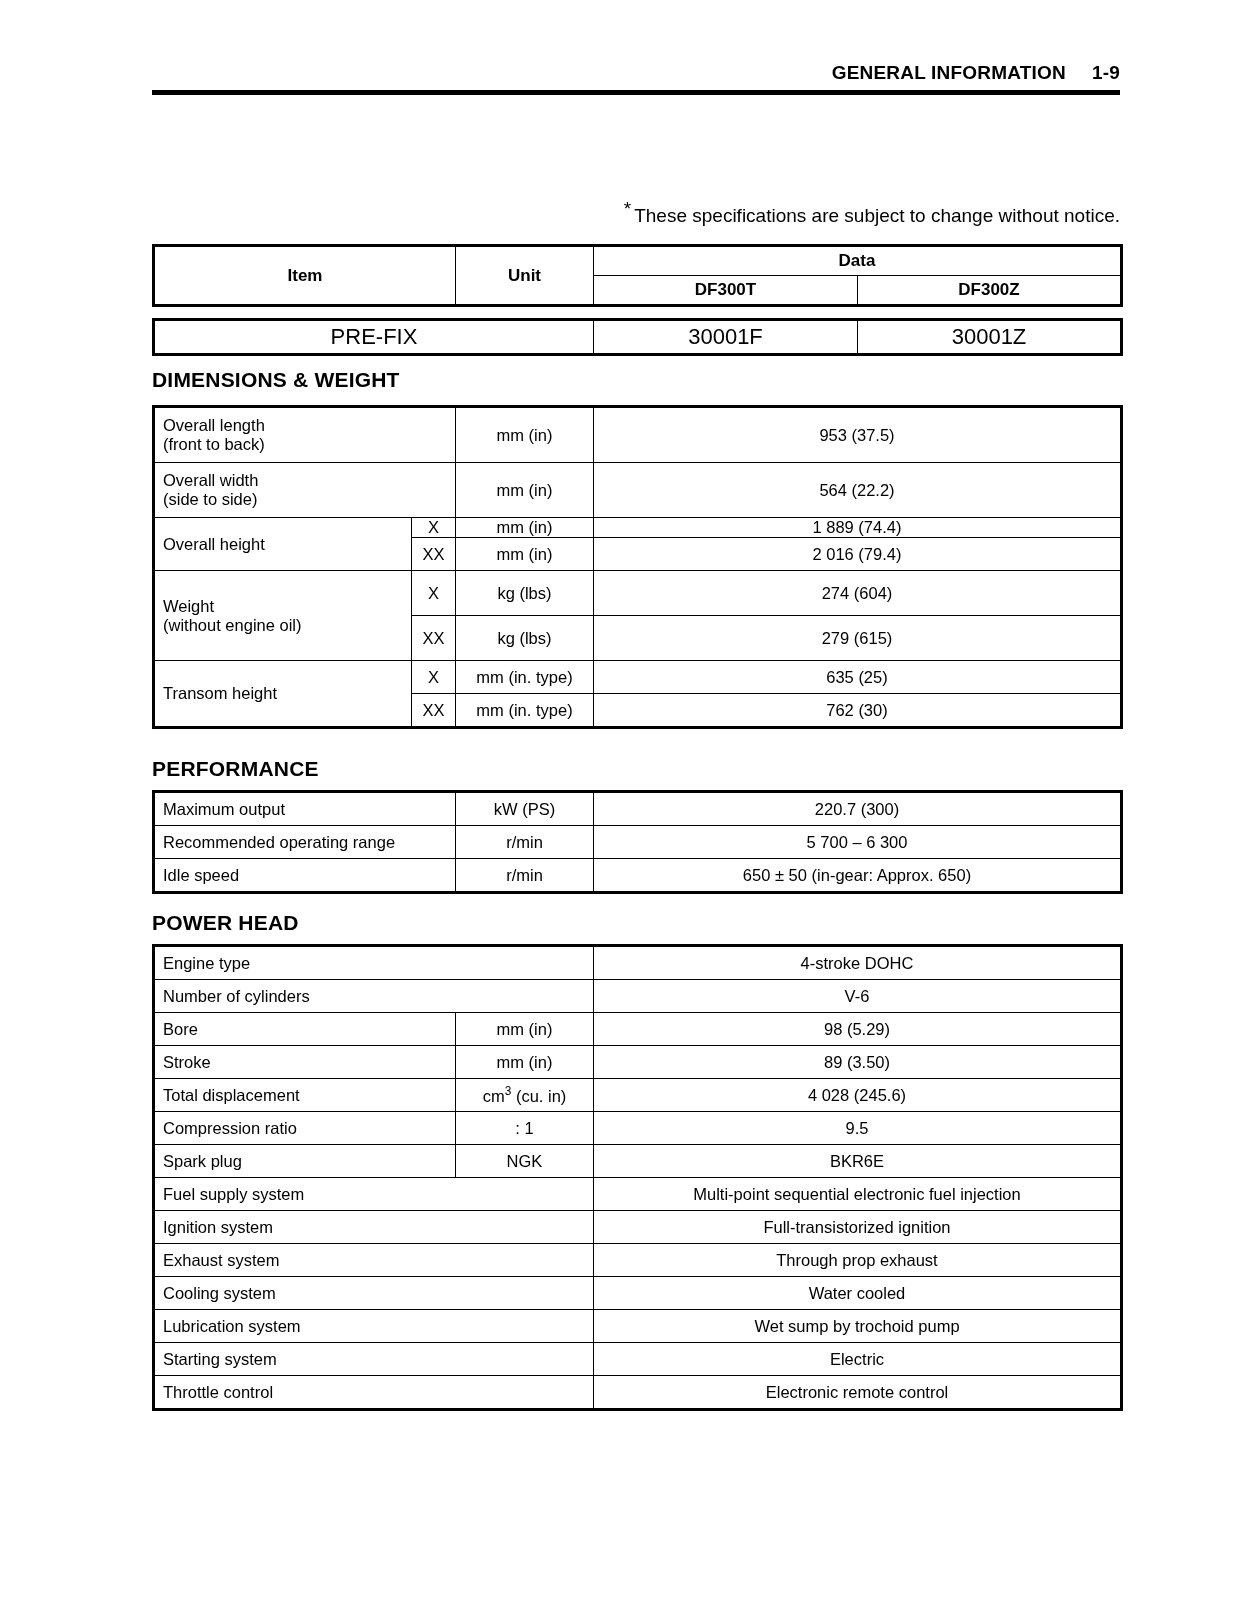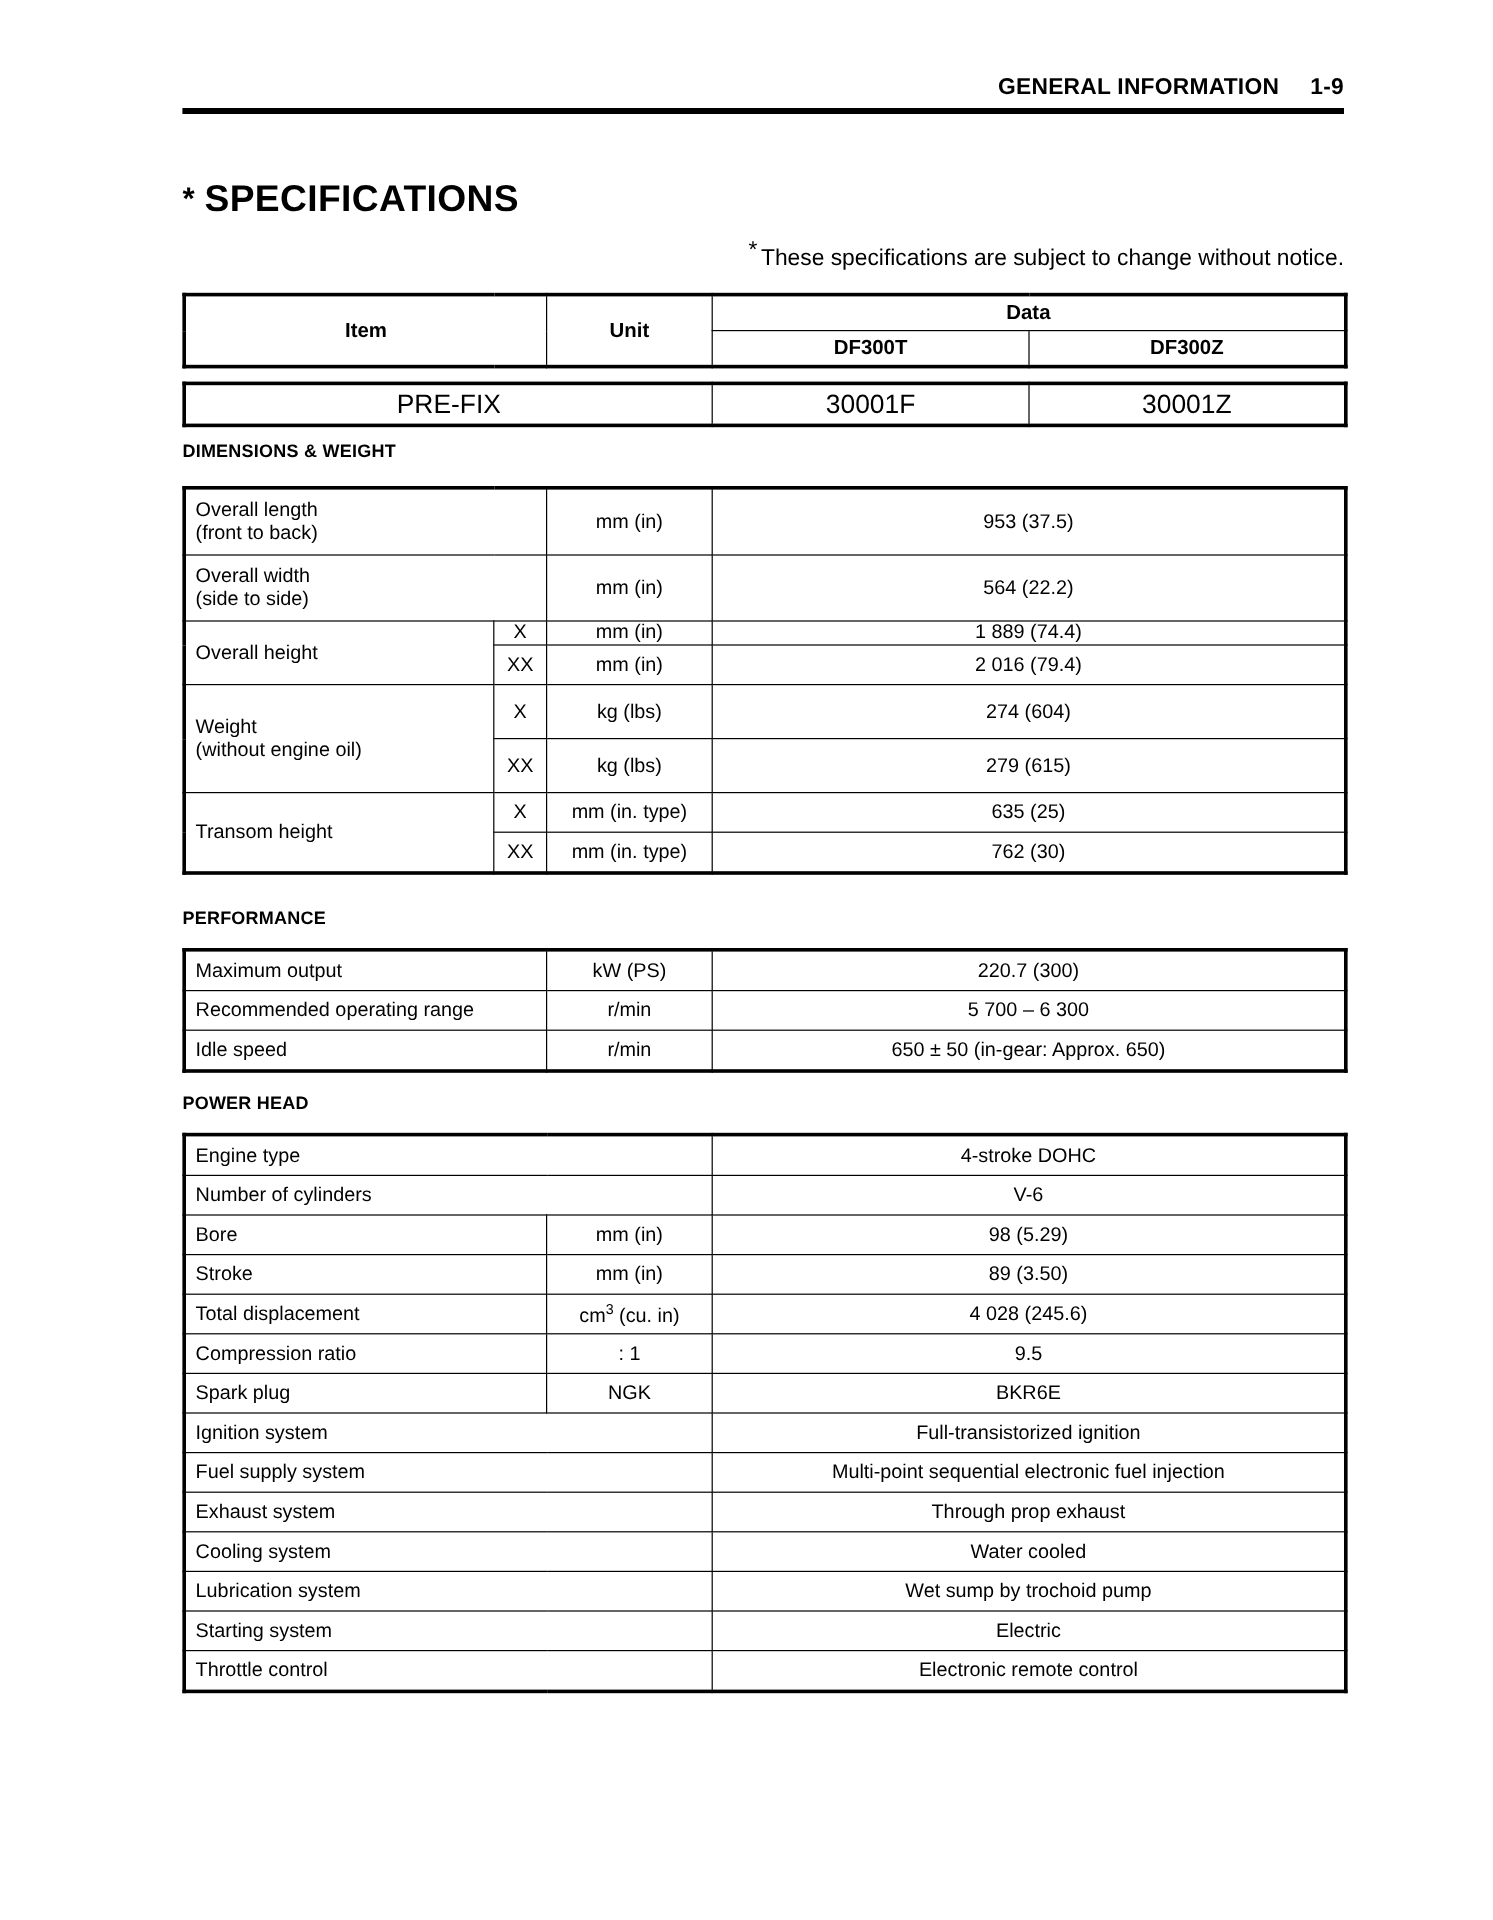--- a/index.html
+++ b/index.html
@@ -72,21 +72,21 @@
   .note-line .note-star {
     font-size: 19px;
     vertical-align: 7px;
     margin-right: 3px;
   }
 
   
   .section-heading {
     position: absolute;
     left: 152px;
-    font-size: 15px;
+    font-size: 21px;
     font-weight: bold;
     letter-spacing: 0.2px;
   }
 
   
   table.spec {
     position: absolute;
     left: 152px;
     width: 968px;
     border-collapse: collapse;
@@ -126,23 +126,20 @@
 </head>
 <body>
 
 <div class="page">
 
   <div class="page-header">
     <span class="hdr-title">GENERAL INFORMATION</span><span class="hdr-page">1-9</span>
   </div>
   <div class="header-rule"></div>
 
-  <div class="title-block">
-    <span class="title-star">*</span><span>SPECIFICATIONS</span>
-  </div>
 
   <div class="note-line">
     <span class="note-star">*</span><span>These specifications are subject to change without notice.</span>
   </div>
 
   <table class="spec tbl-head" style="top:244px;">
     <colgroup>
       <col style="width:258px;">
       <col style="width:44px;">
       <col style="width:138px;">
@@ -305,28 +302,28 @@
         <td class="c-item row-h">Compression ratio</td>
         <td class="c-center">: 1</td>
         <td class="c-center">9.5</td>
       </tr>
       <tr>
         <td class="c-item row-h">Spark plug</td>
         <td class="c-center">NGK</td>
         <td class="c-center">BKR6E</td>
       </tr>
       <tr>
+        <td class="c-item row-h" colspan="2">Fuel supply system</td>
+        <td class="c-center">Multi-point sequential electronic fuel injection</td>
+      </tr>
+      <tr>
         <td class="c-item row-h" colspan="2">Ignition system</td>
         <td class="c-center">Full-transistorized ignition</td>
       </tr>
       <tr>
-        <td class="c-item row-h" colspan="2">Fuel supply system</td>
-        <td class="c-center">Multi-point sequential electronic fuel injection</td>
-      </tr>
-      <tr>
         <td class="c-item row-h" colspan="2">Exhaust system</td>
         <td class="c-center">Through prop exhaust</td>
       </tr>
       <tr>
         <td class="c-item row-h" colspan="2">Cooling system</td>
         <td class="c-center">Water cooled</td>
       </tr>
       <tr>
         <td class="c-item row-h" colspan="2">Lubrication system</td>
         <td class="c-center">Wet sump by trochoid pump</td>

